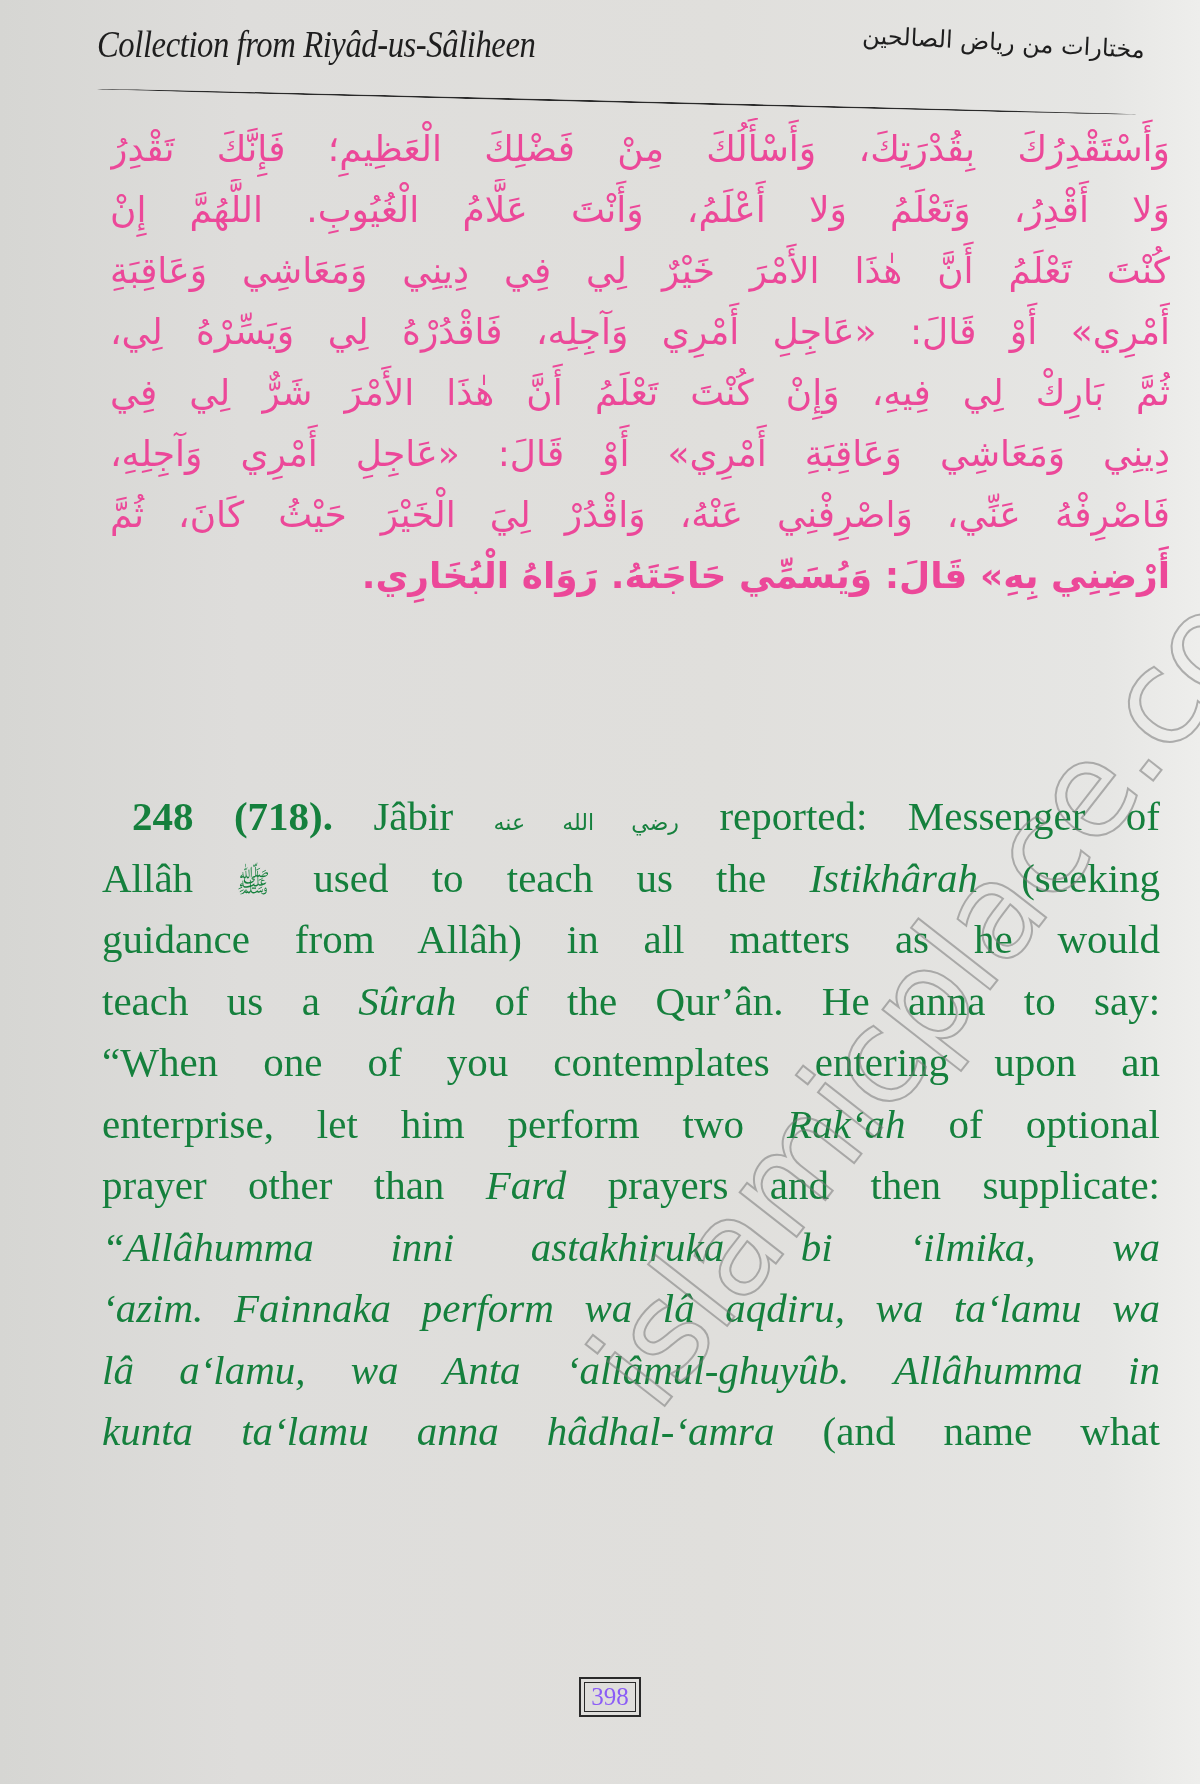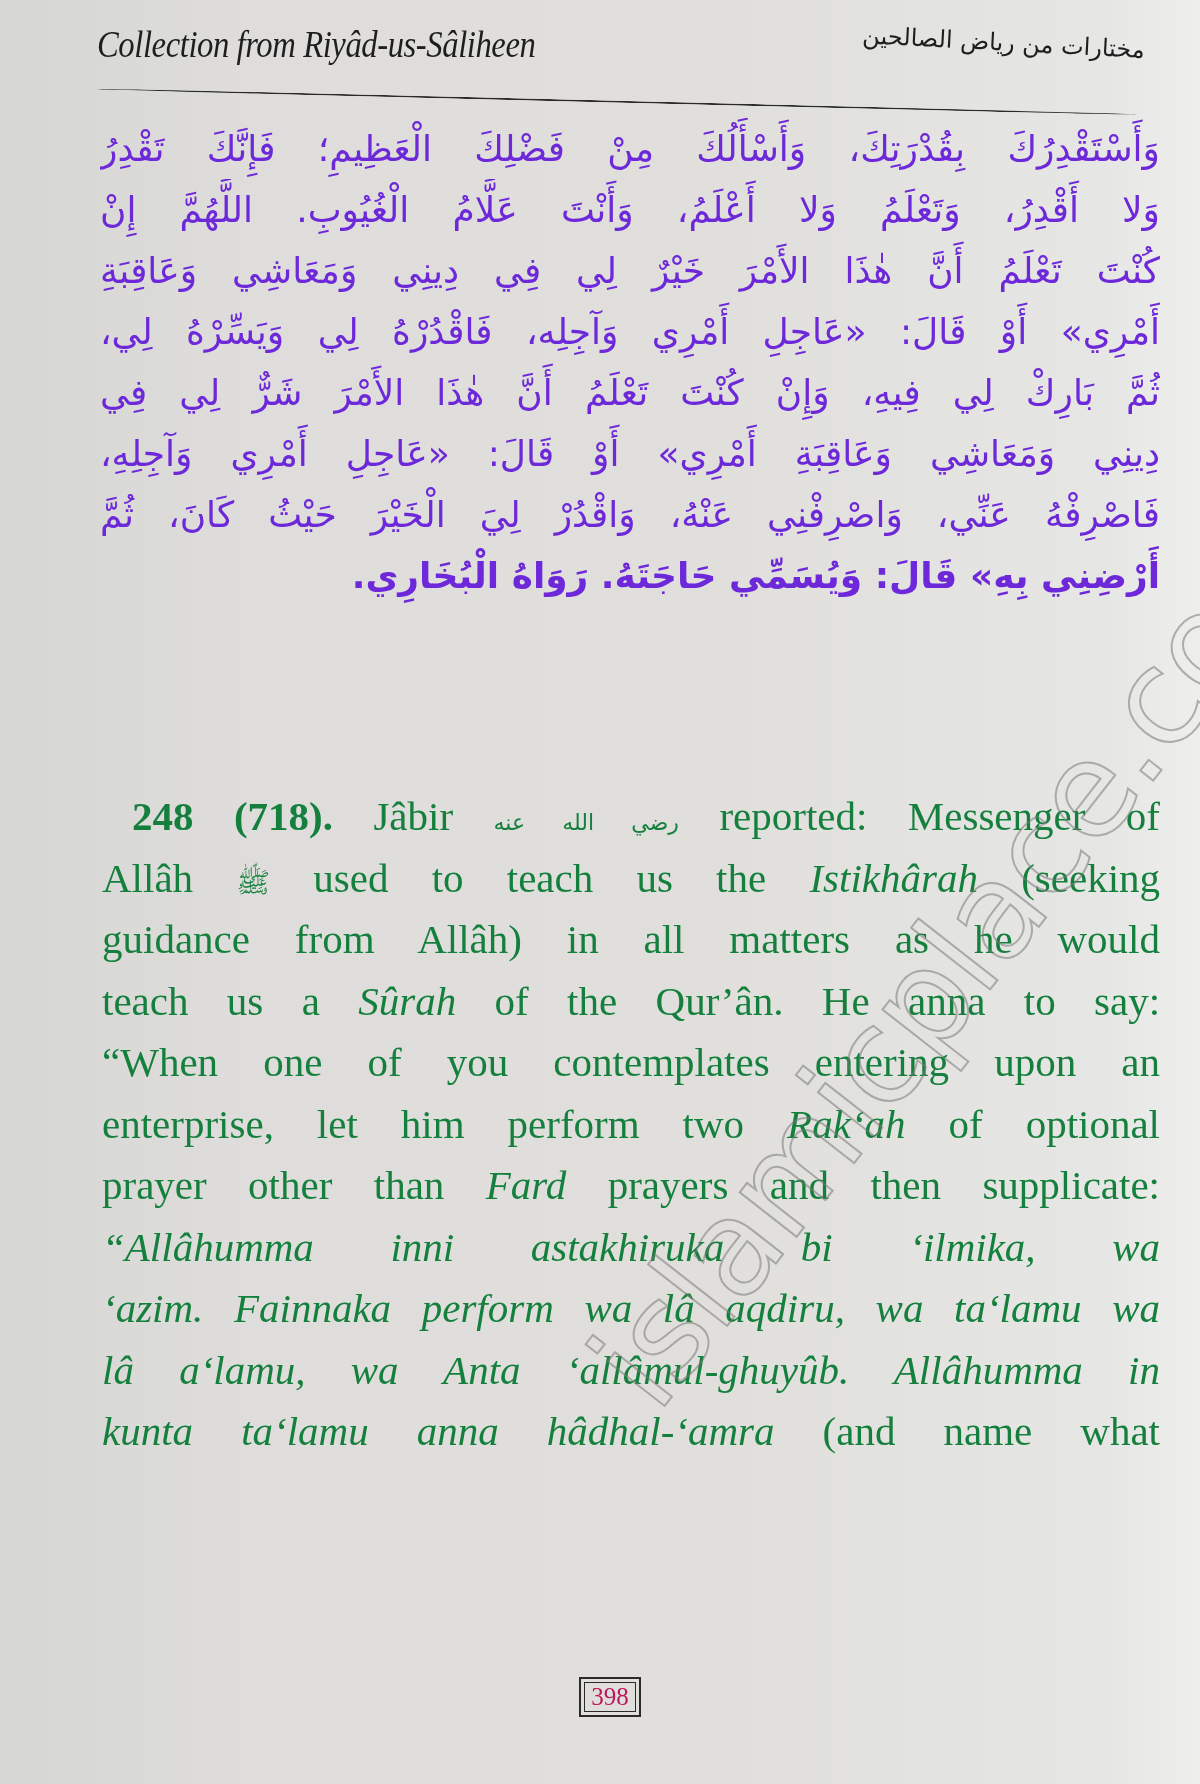--- a/index.html
+++ b/index.html
@@ -63,27 +63,27 @@
       height: 0;
       border-top: 2px solid #2a2a2a;
       transform: rotate(1.4deg);
       transform-origin: left center;
       border-radius: 50%;
     }
 
     
     .arabic-block {
       position: absolute;
-      left: 100px;
+      left: 110px;
       top: 118px;
       width: 1060px;
       direction: rtl;
       font-family: "DejaVu Sans", sans-serif;
       font-size: 36px;
-      color: #6d28d9;
+      color: #ec4899;
     }
     .arabic-line {
       height: 61px;
       line-height: 61px;
       white-space: nowrap;
       text-align: justify;
       text-align-last: justify;
       overflow: hidden;
     }
     .arabic-line.last {
@@ -136,21 +136,21 @@
       top: 1677px;
       width: 62px;
       height: 40px;
       border: 2px solid #2a2a2a;
       box-sizing: border-box;
       display: flex;
       align-items: center;
       justify-content: center;
       font-family: "Liberation Serif", serif;
       font-size: 25px;
-      color: #be185d;
+      color: #8b5cf6;
       background: transparent;
     }
     .page-number::before {
       content: "";
       position: absolute;
       left: 3px; top: 3px; right: 3px; bottom: 3px;
       border: 1px solid #2a2a2a;
     }
 
     

